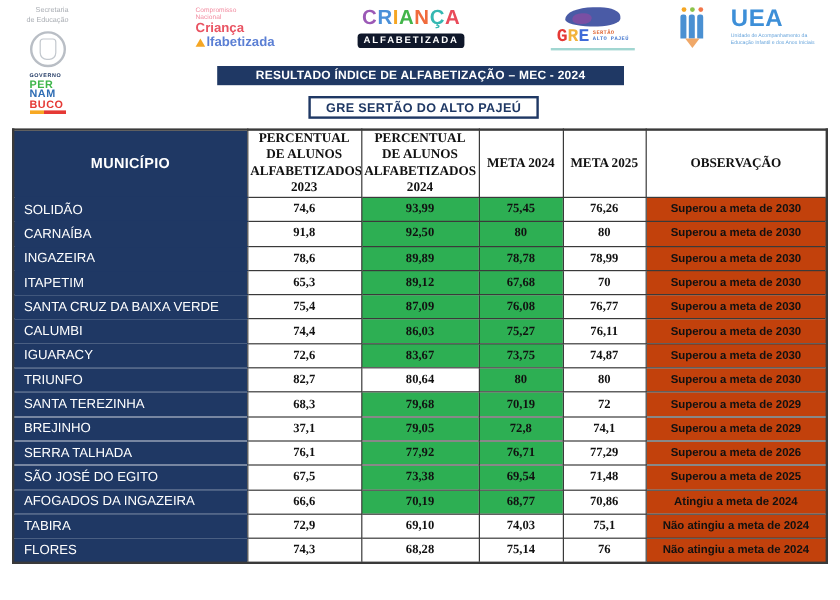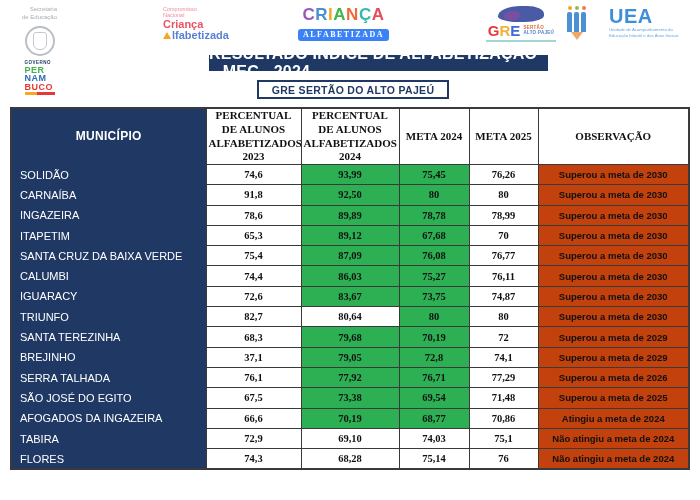--- a/index.html
+++ b/index.html
@@ -22,24 +22,24 @@
   
   .comp{left:163px;line-height:1.05;}
   .comp-small{font-size:5.5px;color:#f28ca0;line-height:1.15;}
   .comp-l1{font-size:11px;font-weight:bold;color:#e95362;}
   .comp-l2{font-size:11px;font-weight:bold;color:#5b7fd4;display:flex;align-items:center;}
   .pencil-tri{width:0;height:0;border-left:4px solid transparent;border-right:4px solid transparent;
               border-bottom:7px solid #f5a623;margin-right:1px;}
   
   .cri{left:298px;text-align:center;}
   .cri-word{font-size:17px;font-weight:800;letter-spacing:.5px;line-height:1;}
-  .cri-pill{margin-top:1px;background:#3b82f6;color:#fff;font-size:8px;font-weight:bold;
-            letter-spacing:1.5px;border-radius:3px;padding:1.5px 5px;display:inline-block;font-family:Liberation Serif, serif;}
-  
-  .gre{left:466px;text-align:center;width:110px;}
+  .cri-pill{margin-top:1px;background:#0f172a;color:#fff;font-size:8px;font-weight:bold;
+            letter-spacing:1.5px;border-radius:3px;padding:1.5px 5px;display:inline-block;}
+  
+  .gre{left:439px;text-align:center;width:110px;font-family:Liberation Mono, monospace;}
   .gre-map{width:46px;height:16px;margin:0 auto;background:#4a5ba6;
            border-radius:55% 40% 45% 50%/70% 55% 45% 40%;position:relative;}
   .gre-map:before{content:"";position:absolute;left:6px;top:5px;width:16px;height:9px;
                   background:#7a4fa3;border-radius:50% 40% 50% 40%;}
   .gre-row{display:flex;align-items:center;justify-content:center;gap:3px;margin-top:1px;}
   .gre-word{font-size:15px;font-weight:800;line-height:1;}
   .gre-word .g1{color:#e53935}.gre-word .g2{color:#f2b33c}.gre-word .g3{color:#3f6ad8}
   .gre-small{text-align:left;line-height:1.1;}
   .gre-s1{font-size:4.5px;font-weight:bold;color:#e06a3a;letter-spacing:.3px;}
   .gre-s2{font-size:4.5px;font-weight:bold;color:#4a7bd0;letter-spacing:.3px;}
@@ -54,22 +54,22 @@
   .uea-dot.d3{left:14.5px;background:#f27649;}
   .uea-tip{position:absolute;left:4px;top:26px;width:0;height:0;
            border-left:6px solid transparent;border-right:6px solid transparent;
            border-top:8px solid #f0a868;}
   .uea-right{line-height:1;}
   .uea-word{font-size:20px;font-weight:800;color:#3d8fd8;letter-spacing:.5px;}
   .uea-sub{margin-top:1px;width:78px;font-size:4.3px;color:#6aa6dc;line-height:1.3;}
 
   
   .titlebar{position:absolute;left:181px;top:55px;width:339px;height:16px;background:var(--navy,#1f3864);
-            color:#fff;font-size:16px;font-weight:bold;display:flex;align-items:center;
-            justify-content:center;letter-spacing:.2px;margin-left:28px;}
+            color:#fff;font-size:10px;font-weight:bold;display:flex;align-items:center;
+            justify-content:center;letter-spacing:.2px;}
   .subbar{position:absolute;left:257px;top:80px;width:188px;height:15px;background:#fff;
           border:2px solid var(--navy,#1f3864);color:var(--navy,#1f3864);font-size:10.5px;
           font-weight:bold;display:flex;align-items:center;justify-content:center;letter-spacing:.3px;}
 
   
   table.res{position:absolute;left:10px;top:107px;width:678px;border-collapse:collapse;
             table-layout:fixed;border:2px solid #3a3a3a;}
   .res th,.res td{border:1px solid #3a3a3a;padding:0 2px;overflow:hidden;}
   .res thead th{height:52px;background:#fff;color:#111;
                 font-family:Liberation Serif, serif;font-size:11px;font-weight:bold;

